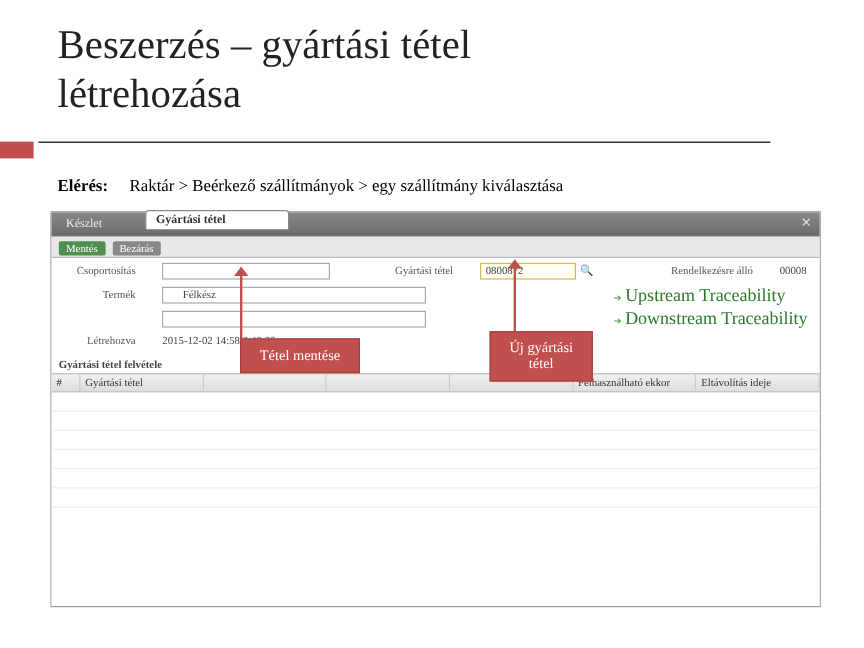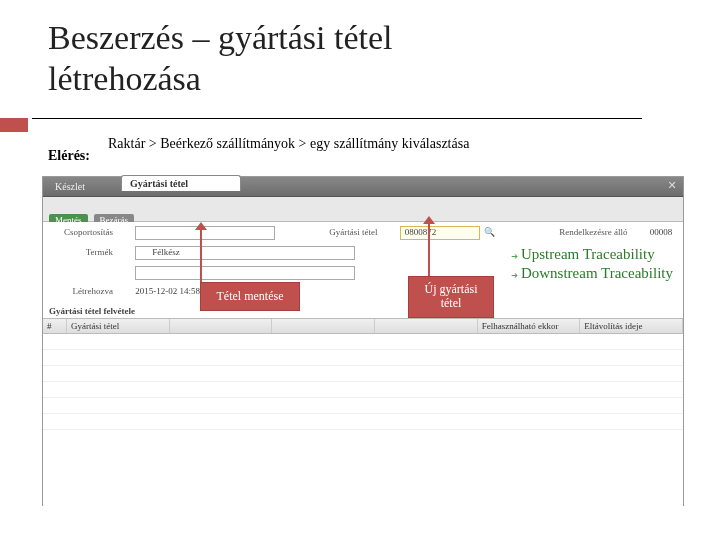--- a/index.html
+++ b/index.html
@@ -5,30 +5,30 @@
   * { margin: 0; padding: 0; box-sizing: border-box; font-family: Liberation Serif, serif; }
   body { width: 720px; height: 540px; background: #fff; position: relative; overflow: hidden; }
 
   .slide { width: 720px; height: 540px; position: relative; }
   .accent-bar { position: absolute; left: 0; top: 118px; width: 28px; height: 14px; background: #c0504d; }
   .title-underline { position: absolute; left: 32px; top: 118px; width: 610px; height: 1px; background: #000; }
 
   .title { position: absolute; left: 48px; top: 18px; font-size: 34px; color: #222; line-height: 1.2; }
 
   .access-label { position: absolute; left: 48px; top: 148px; font-size: 14px; font-weight: bold; }
-  .access-path { position: absolute; left: 108px; top: 136px; font-size: 14px; }
+  .access-path { position: absolute; left: 108px; top: 148px; font-size: 14px; }
 
   .screenshot { position: absolute; left: 42px; top: 176px; width: 642px; height: 330px;
     background: linear-gradient(#fcfcfc,#f5f5f5); border: 1px solid #999; }
   .scr-head { height: 20px; background: linear-gradient(#888,#6c6c6c); border-bottom: 1px solid #555; position: relative; }
   .scr-tab { position: absolute; top: -2px; left: 78px; width: 120px; background: #fff; border: 1px solid #888;
     border-bottom: none; font-size: 10px; font-weight: bold; padding: 2px 8px; color: #333; border-radius: 3px 3px 0 0; }
   .scr-tab-inactive { position: absolute; top: 2px; left: 4px; font-size: 10px; color: #eee; padding: 2px 8px; }
 
-  .scr-toolbar { height: 18px; background: #e8e8e8; border-bottom: 1px solid #bbb; padding: 12px 6px; }
+  .scr-toolbar { height: 18px; background: #e8e8e8; border-bottom: 1px solid #bbb; padding: 0 6px; }
   .mini-btn { display: inline-block; font-size: 9px; padding: 1px 6px; background: #4f8f4f; color: #fff;
     border-radius: 2px; margin-right: 2px; }
   .mini-btn.gray { background: #888; }
 
   .scr-body { position: relative; height: 290px; background: #fff; }
   .field-row { position: absolute; left: 10px; width: 620px; height: 16px; font-size: 9px; color: #444; }
   .field-row .lbl { display: inline-block; width: 60px; text-align: right; color: #555; margin-right: 20px; }
   .field-row .input { display: inline-block; width: 140px; height: 14px; background: #fff; border: 1px solid #aaa;
     vertical-align: middle; }
   .field-row .input.yellow { border: 1px solid #d6b94f; background: #fffef2; }

